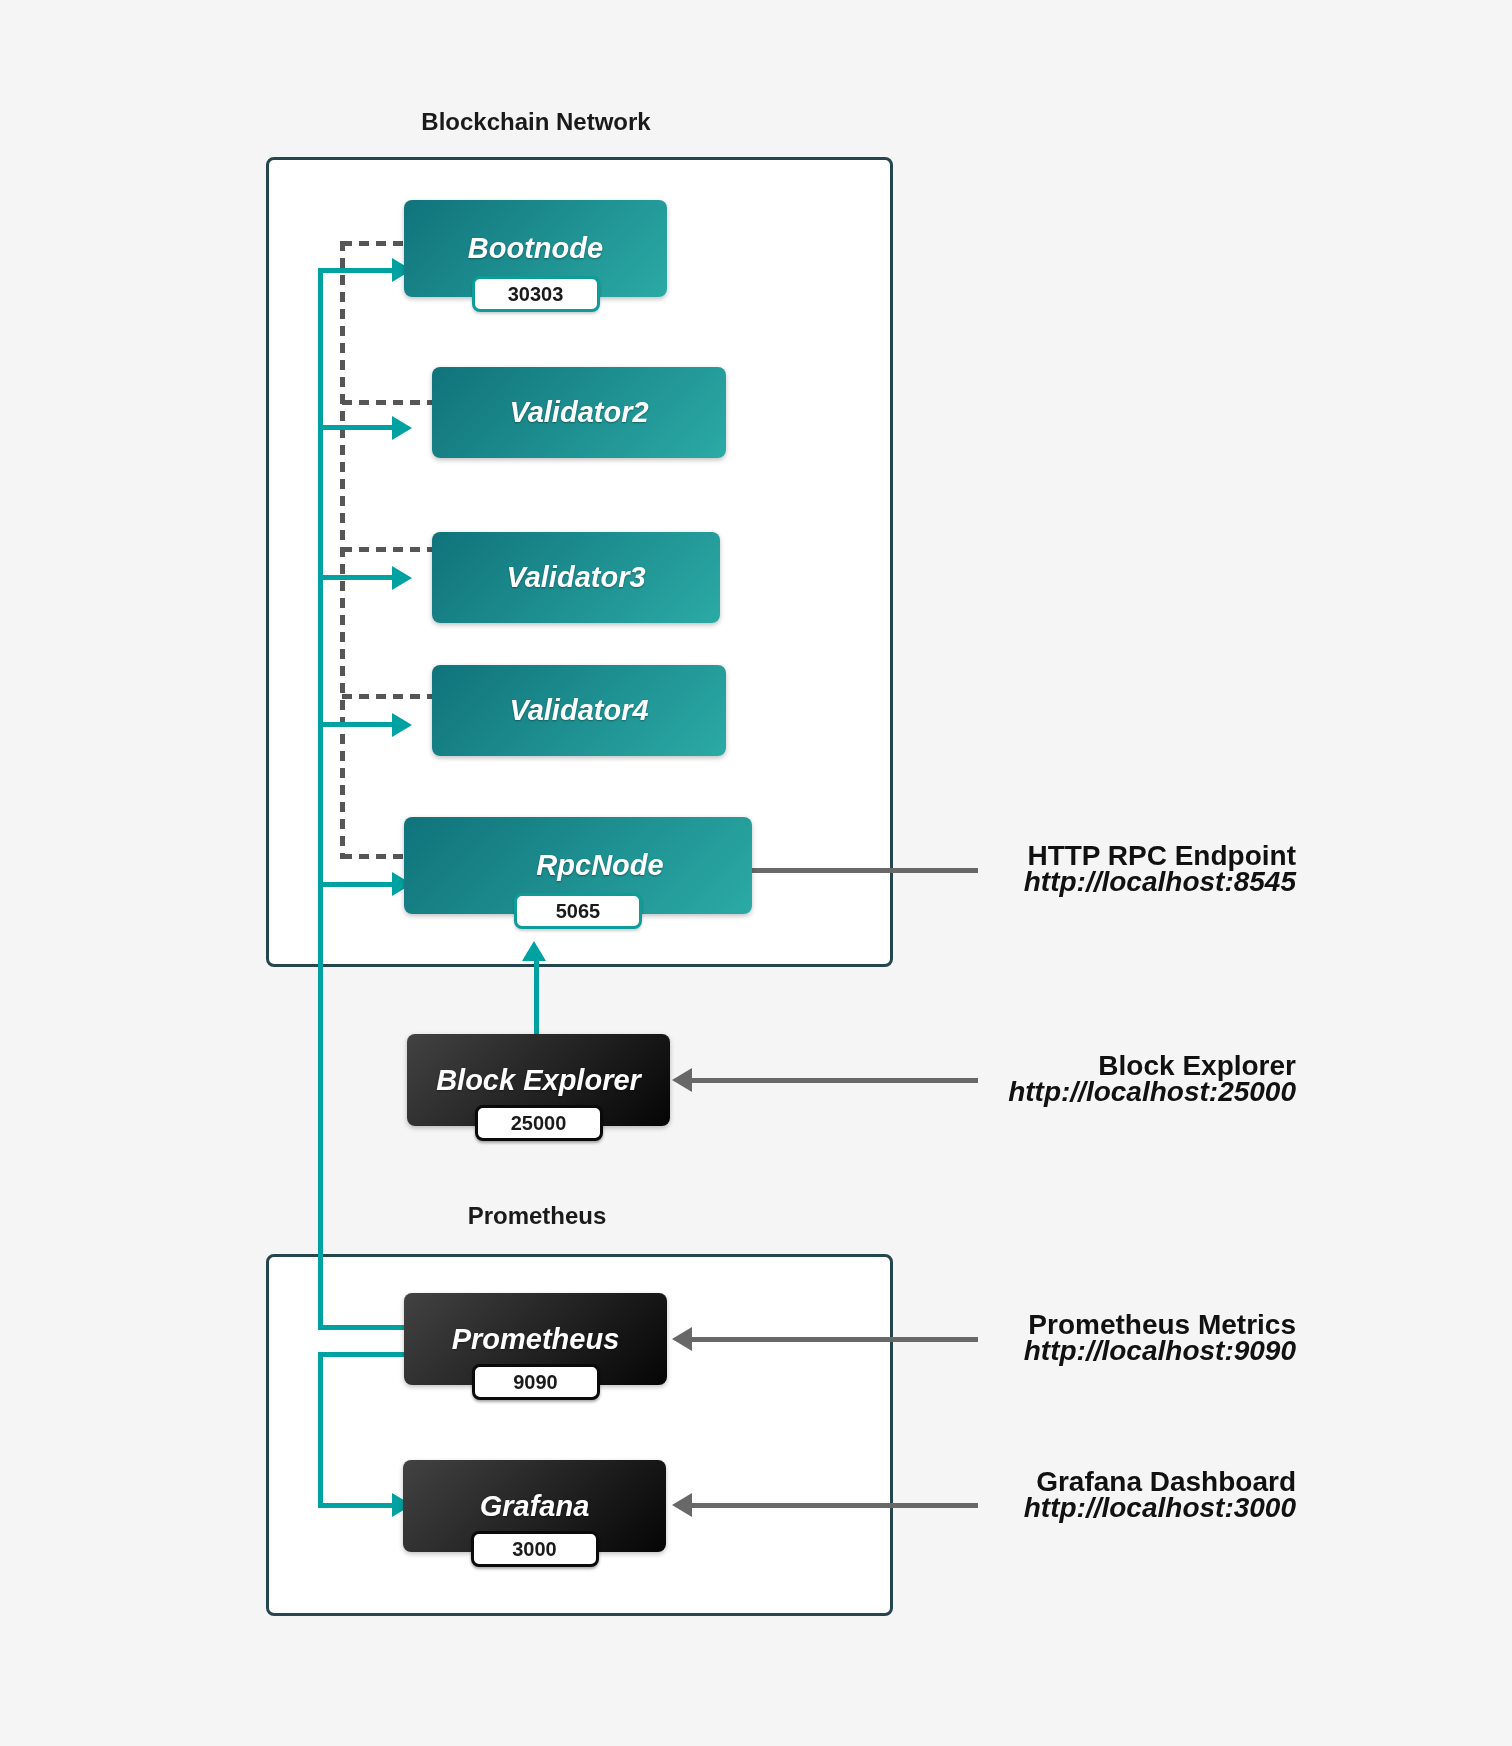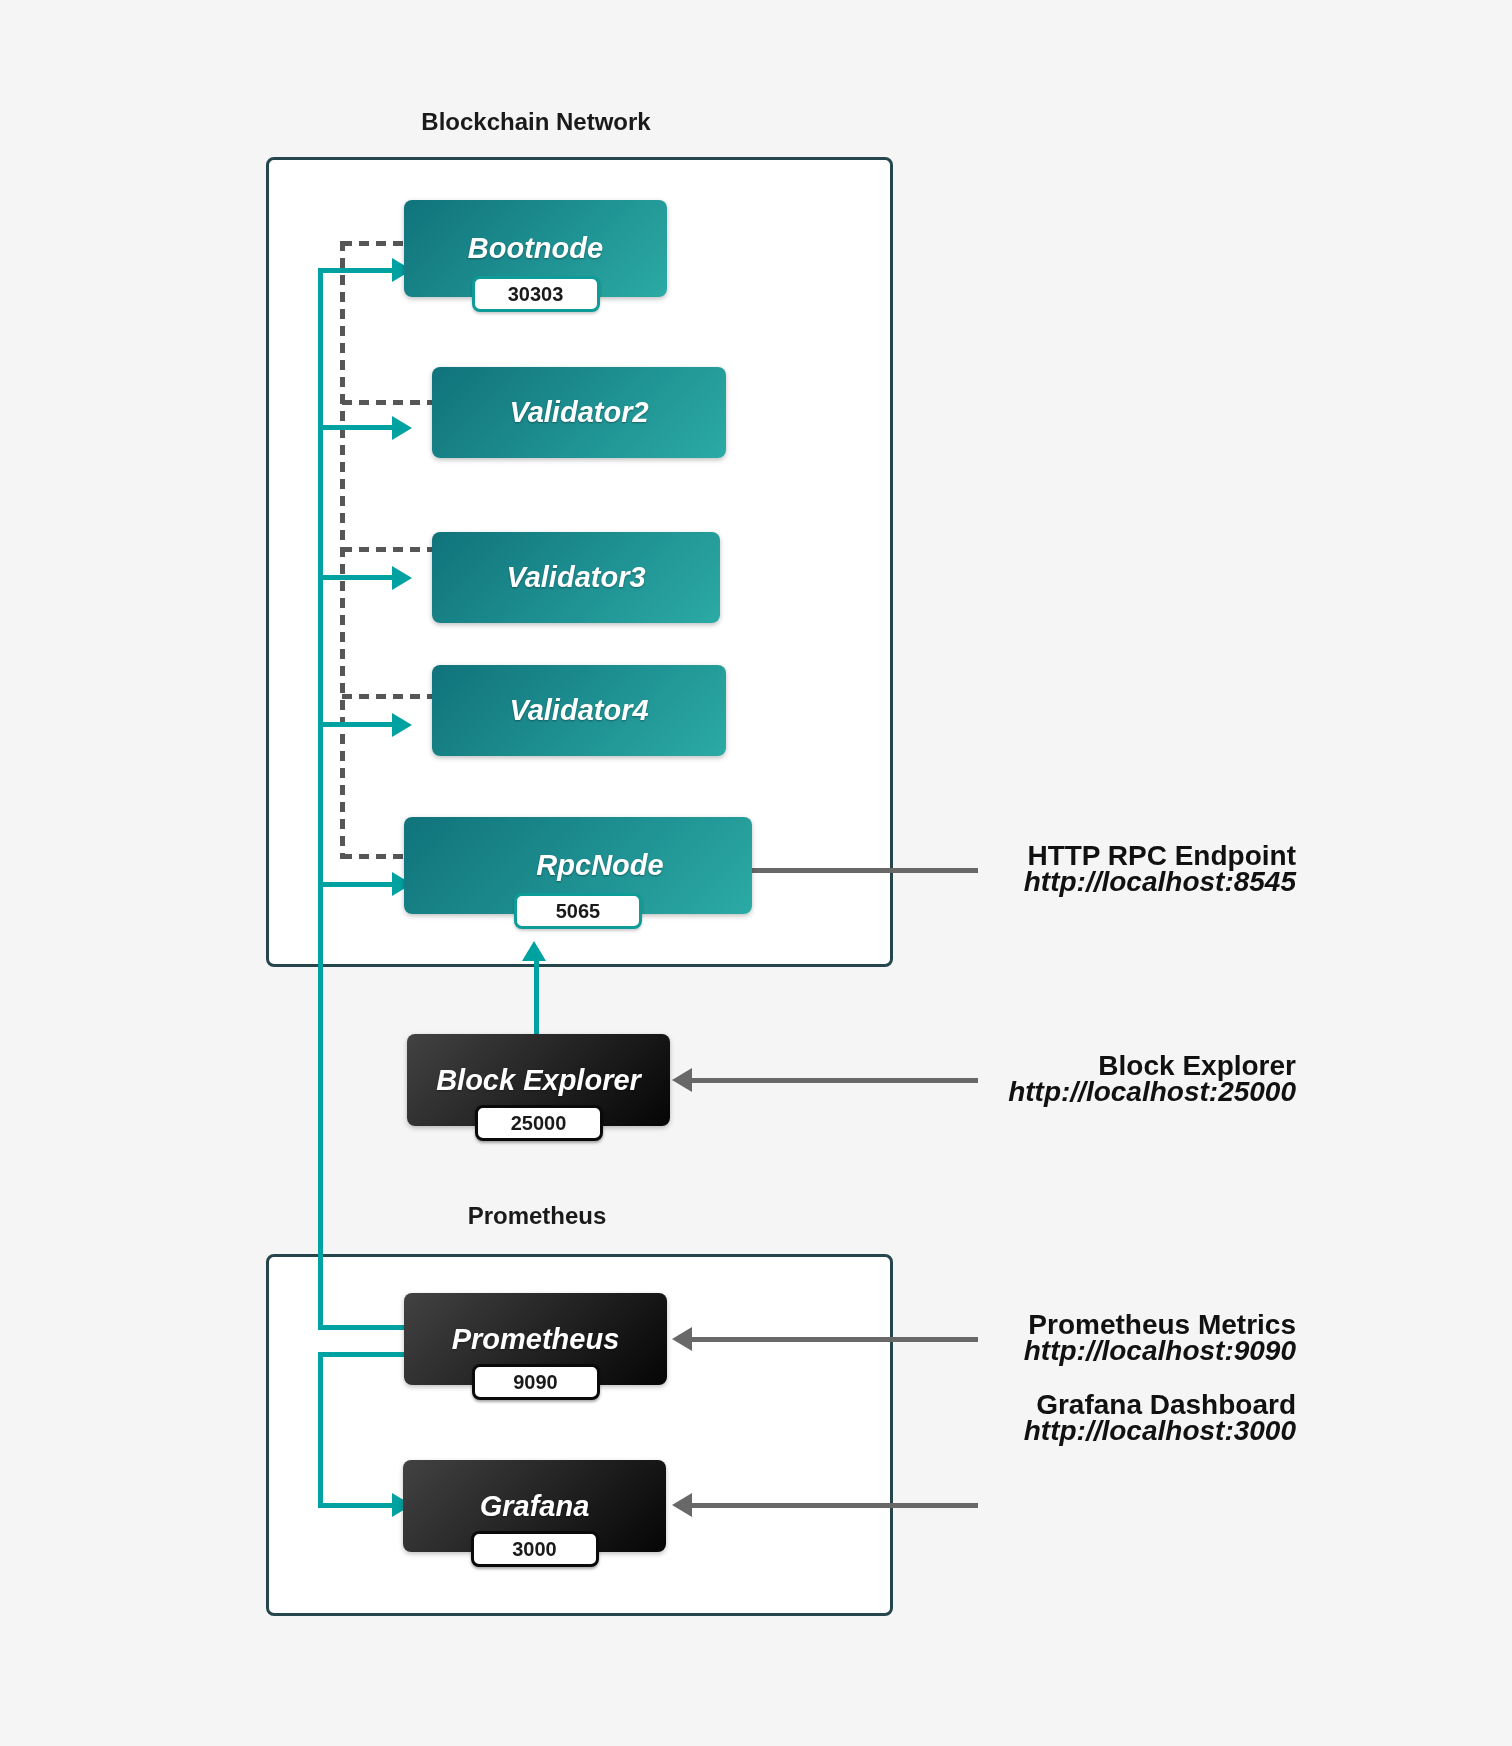--- a/index.html
+++ b/index.html
@@ -186,18 +186,18 @@
     <div class="ann-url">http://localhost:8545</div>
   </div>
   <div class="annotation" style="left:896px; top:1053px;">
     <div class="ann-title">Block Explorer</div>
     <div class="ann-url">http://localhost:25000</div>
   </div>
   <div class="annotation" style="left:896px; top:1312px;">
     <div class="ann-title">Prometheus Metrics</div>
     <div class="ann-url">http://localhost:9090</div>
   </div>
-  <div class="annotation" style="left:896px; top:1392px;">
+  <div class="annotation" style="left:896px; top:1469px;">
     <div class="ann-title">Grafana Dashboard</div>
     <div class="ann-url">http://localhost:3000</div>
   </div>
 
 </div>
 
 </body></html>

